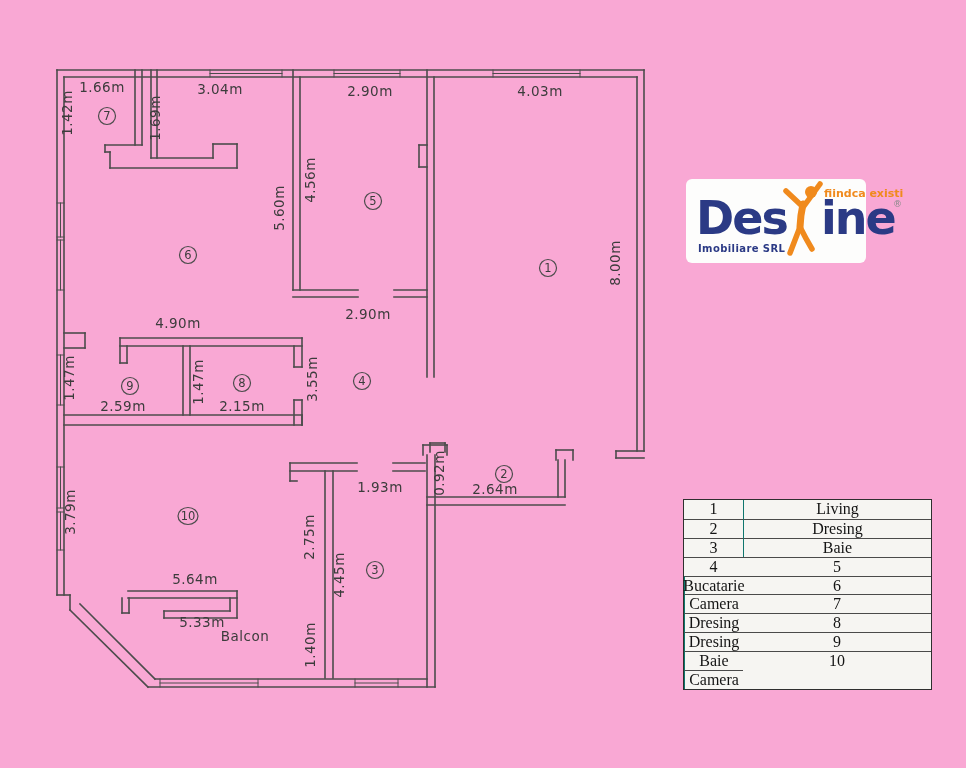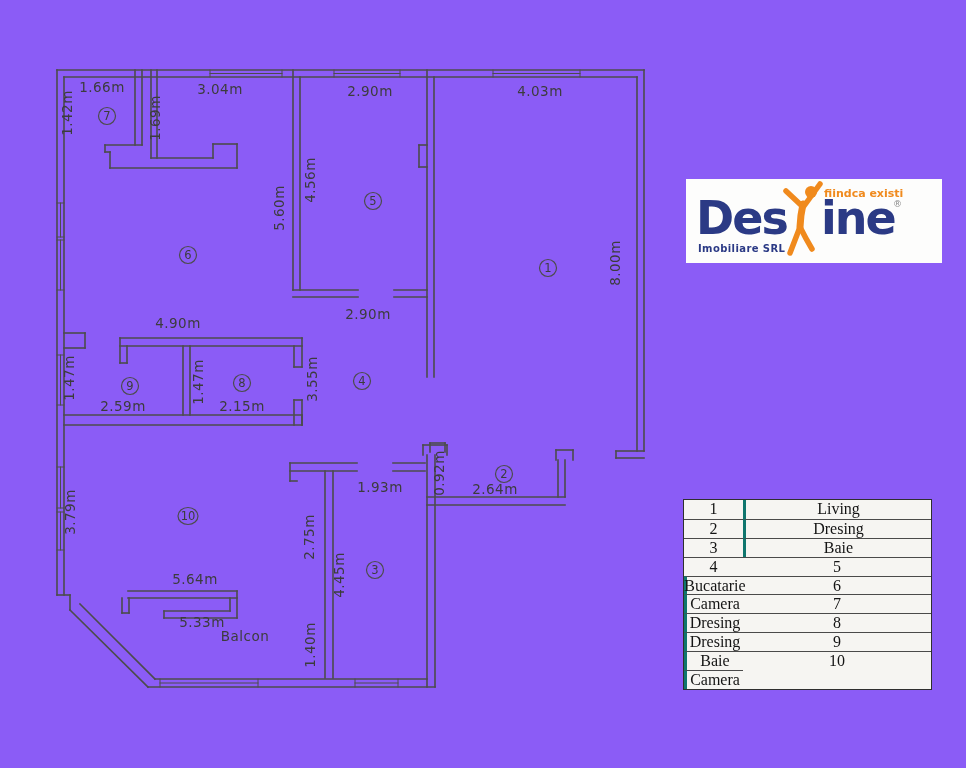--- a/index.html
+++ b/index.html
@@ -1,40 +1,40 @@
 <!DOCTYPE html>
 <html><head>
 <meta charset="utf-8">
 <style>
   html,body{margin:0;padding:0;background:#e9e8e5;}
-  .page{position:relative;width:966px;height:768px;background:#8b5cf6;overflow:hidden;
+  .page{position:relative;width:966px;height:768px;background:#f9a8d4;overflow:hidden;
         font-family:"DejaVu Sans",sans-serif;}
   svg.plan{position:absolute;left:0;top:0;}
 
   
-  .logo-card{position:absolute;left:686px;top:179px;width:256px;height:84px;
-             background:#fdfdfc;border-radius:0;}
+  .logo-card{position:absolute;left:686px;top:179px;width:180px;height:84px;
+             background:#fdfdfc;border-radius:6px;}
   .logo-brand{position:absolute;left:10px;top:16px;font-weight:bold;font-size:46px;line-height:1;
               letter-spacing:-2px;font-family:"DejaVu Sans",sans-serif;}
   .logo-suffix{position:absolute;left:135px;top:16px;font-weight:bold;font-size:46px;line-height:1;
                letter-spacing:-2px;font-family:"DejaVu Sans",sans-serif;text-align:center;}
   .logo-figure{position:absolute;left:97px;top:2px;width:42px;height:76px;}
   .logo-tagline{position:absolute;left:138px;top:8px;font-size:11px;
                 font-weight:bold;white-space:nowrap;}
   .logo-reg{position:absolute;left:207px;top:20px;font-size:9px;color:#8a8a8a;}
   .logo-sub{position:absolute;left:12px;top:64px;font-size:10px;font-weight:bold;letter-spacing:.4px;}
 
   
   .legend{position:absolute;left:683px;top:499px;width:247px;height:189px;
           display:grid;grid-template-columns:59px 1fr;grid-auto-rows:1fr;
           border:1.5px solid #2f2f2f;background:#f6f5f2;
           font-family:"Liberation Serif","DejaVu Serif",serif;font-size:16px;color:#141414;}
   .legend .cell{display:flex;align-items:center;justify-content:center;
                 border-top:1px solid #4a4a4a;line-height:1;}
-  .legend .cell.name{border-left:3px solid #0f766e;}
+  .legend .cell.name{border-left:1px solid #0f766e;}
   .legend .cell.r0{border-top:none;}
 </style>
 </head>
 <body>
 
 <div class="page">
 
   <svg class="plan" width="966" height="768" viewBox="0 0 966 768">
     <g id="walls-layer">
         <line x1="57" y1="70" x2="644" y2="70" stroke="#4c4c4c" stroke-width="1.6" stroke-linecap="square"></line>

